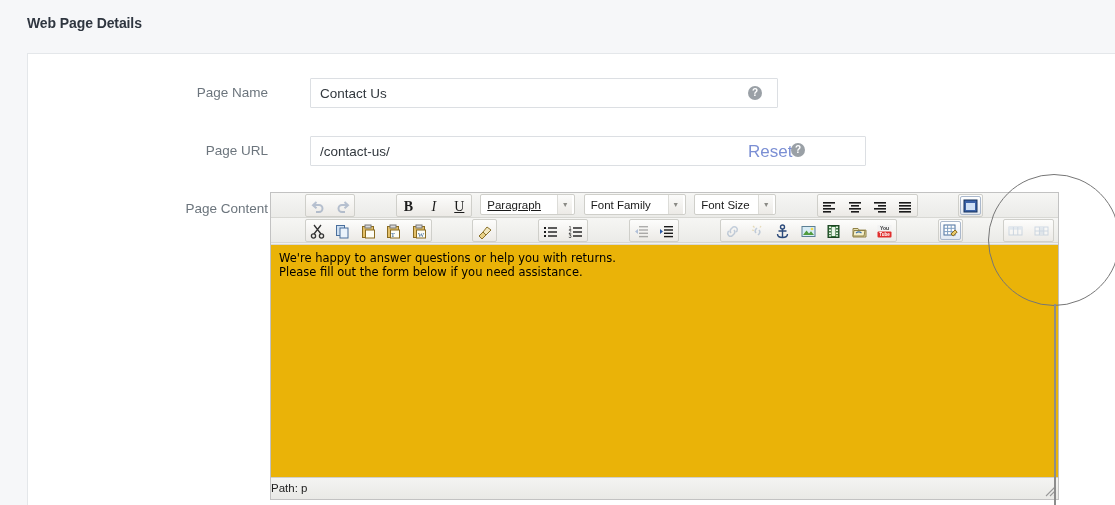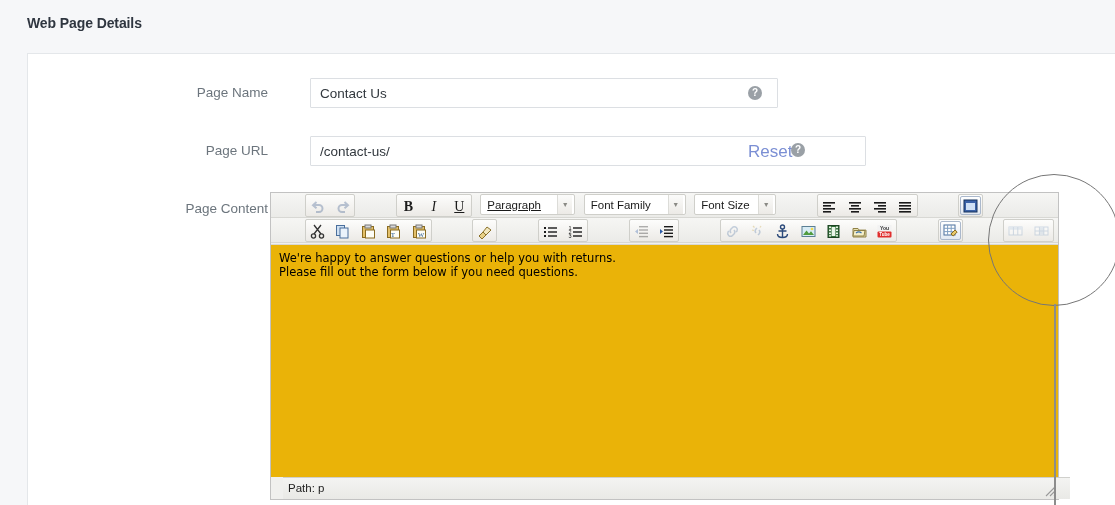--- a/index.html
+++ b/index.html
@@ -167,28 +167,27 @@
   }
   .mce-edit-area p {
     margin: 0;
     font-family: "DejaVu Sans", sans-serif;
     font-size: 11.5px;
     line-height: 14px;
     color: #000;
   }
   .mce-statusbar {
     position: absolute;
-    left: 12px; bottom: 0;
+    left: 0; bottom: 0;
     width: 787px; height: 22px;
     background: linear-gradient(to bottom,#f4f4f2,#e9e9e6);
     border-top: 1px solid #d0d0cc;
     font-size: 11.5px;
     color: #222;
     line-height: 21px;
-    padding-left: 5px;
   }
   .mce-resize {
     position: absolute;
     right: 2px; bottom: 2px;
     width: 14px; height: 14px;
   }
 
   
   .annot-circle {
     position: absolute;
@@ -584,21 +583,21 @@
 
       
 
       
 
       
     </div>
 
     <div class="mce-edit-area">
       <p>We're happy to answer questions or help you with returns.</p>
-      <p>Please fill out the form below if you need questions.</p>
+      <p>Please fill out the form below if you need assistance.</p>
     </div>
 
     <div class="mce-statusbar">Path: p</div>
     <svg class="mce-resize" viewBox="0 0 14 14">
       <g stroke="#9a9a9a" stroke-width="1.1">
         <path d="M13 4L4 13"></path>
           <path d="M13 8L8 13"></path>
           <path d="M13 12l-1 1"></path>
       </g>
     </svg>

